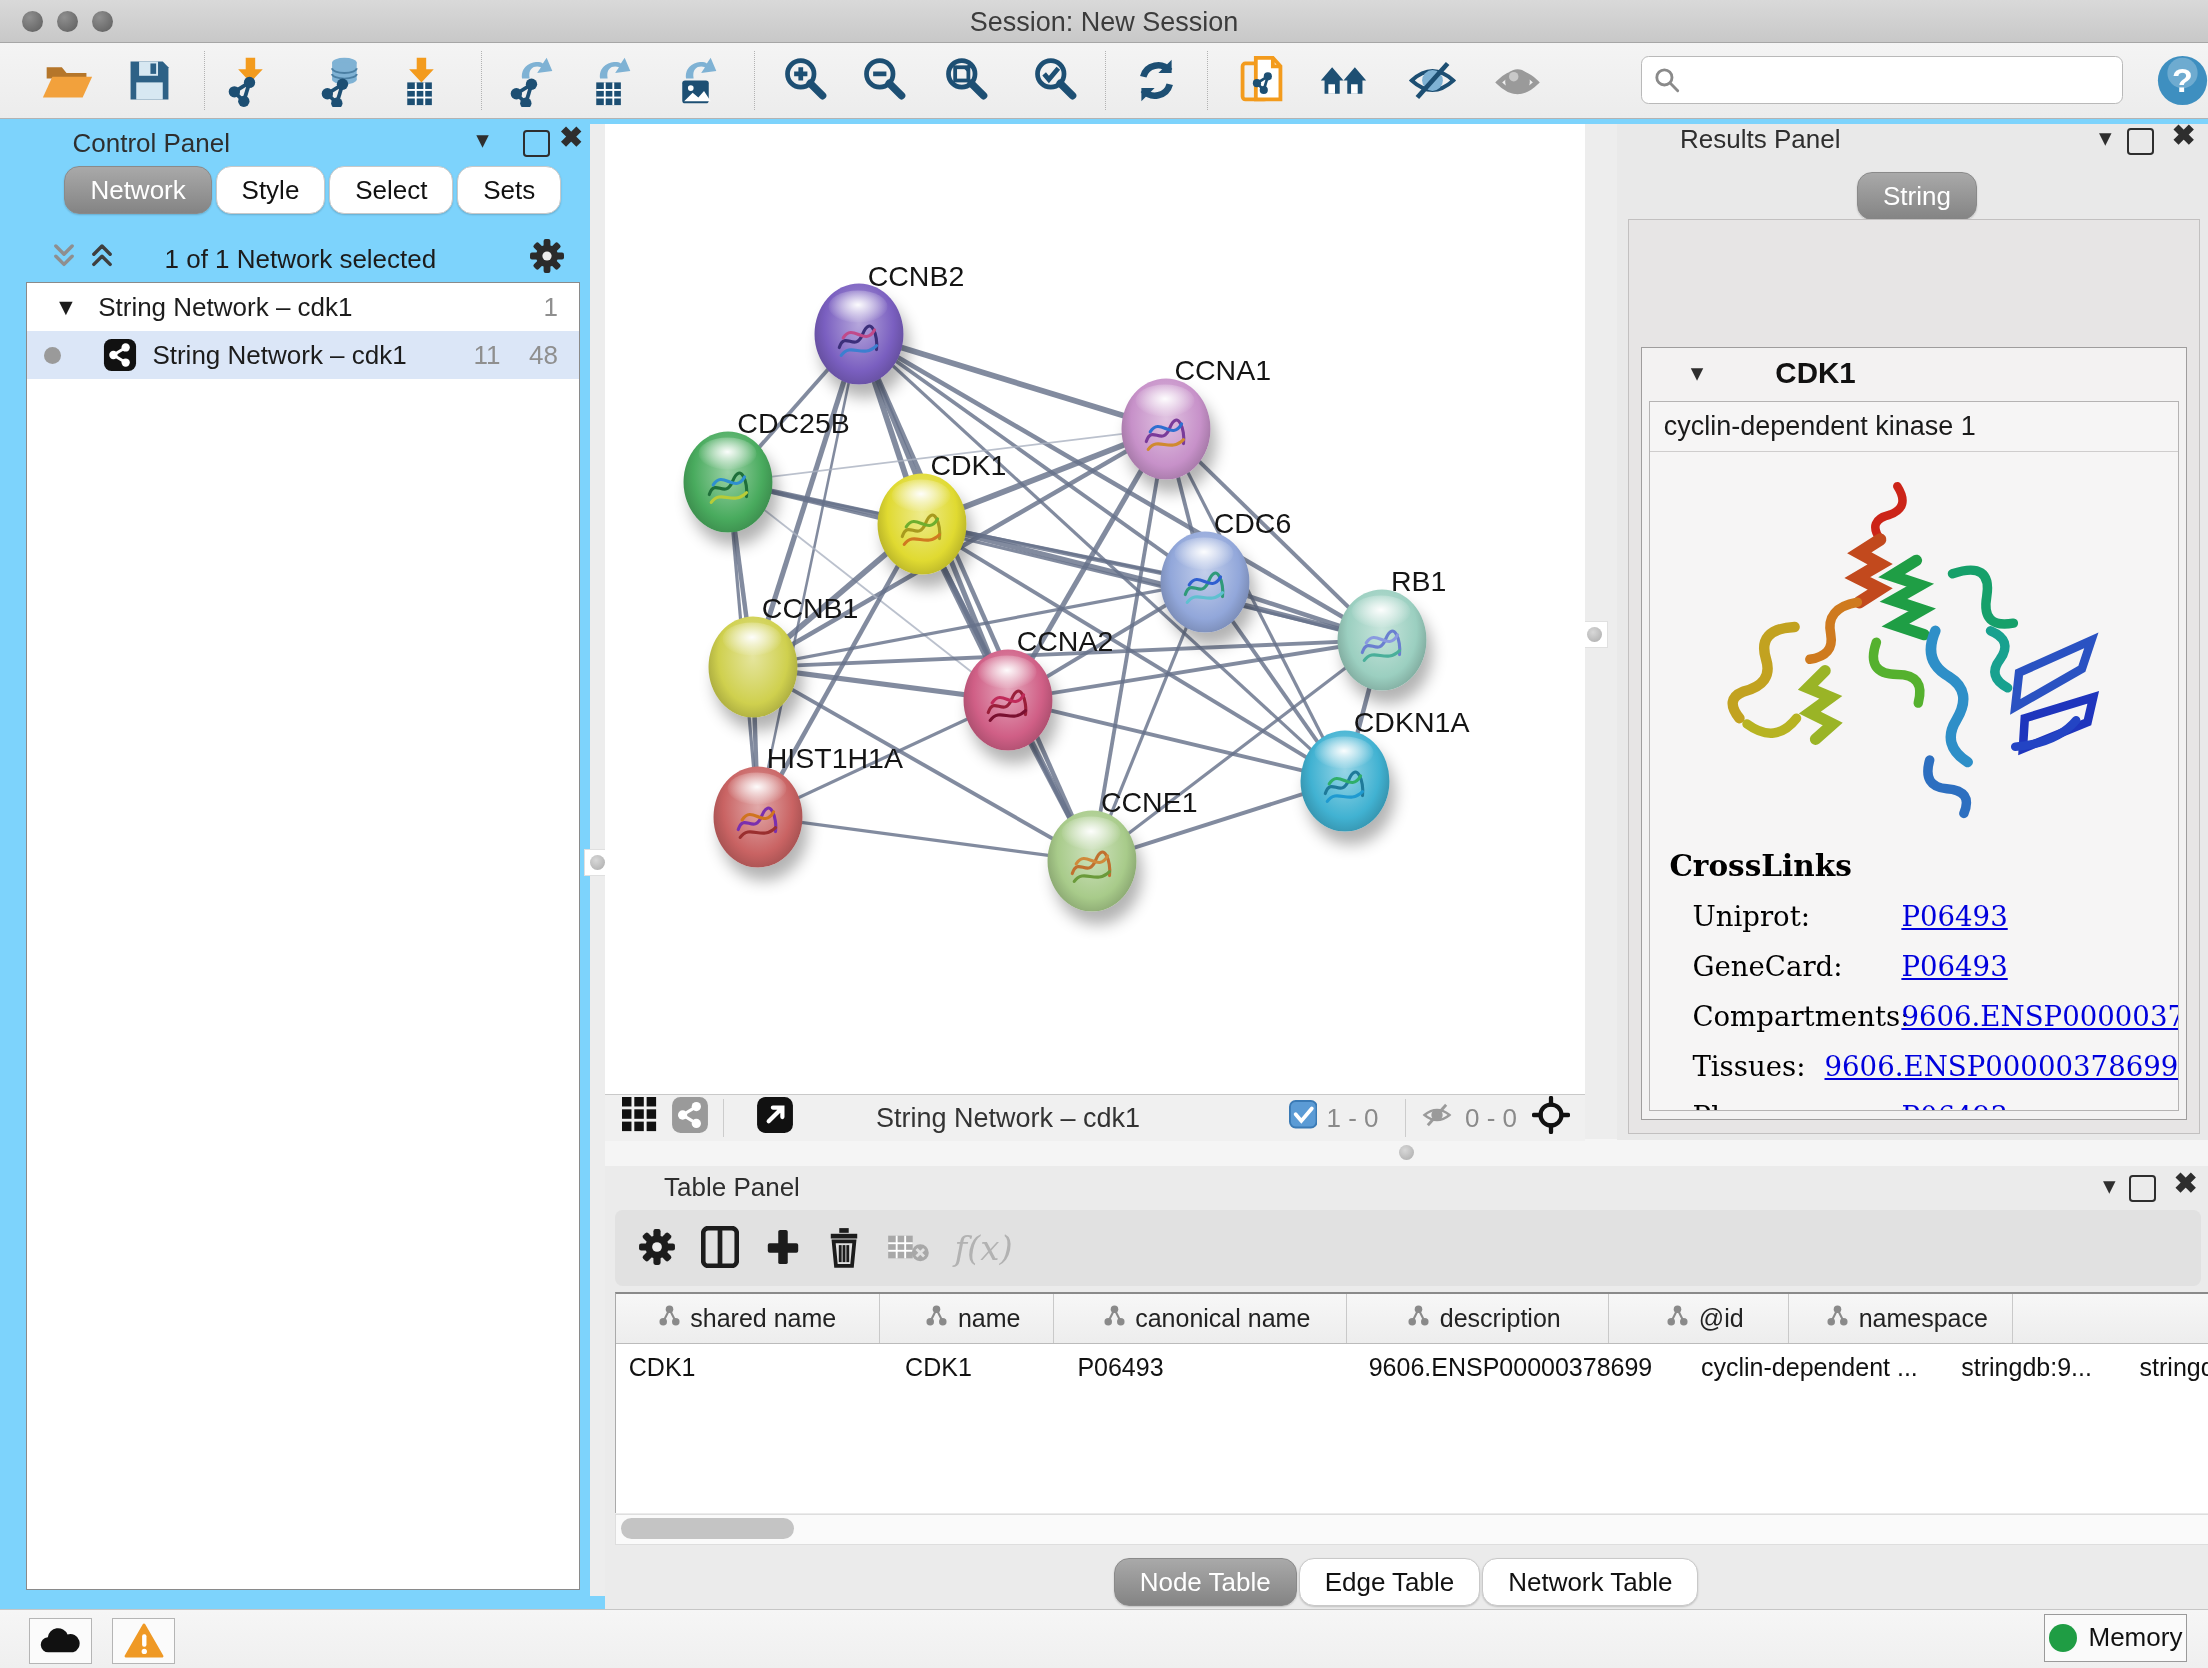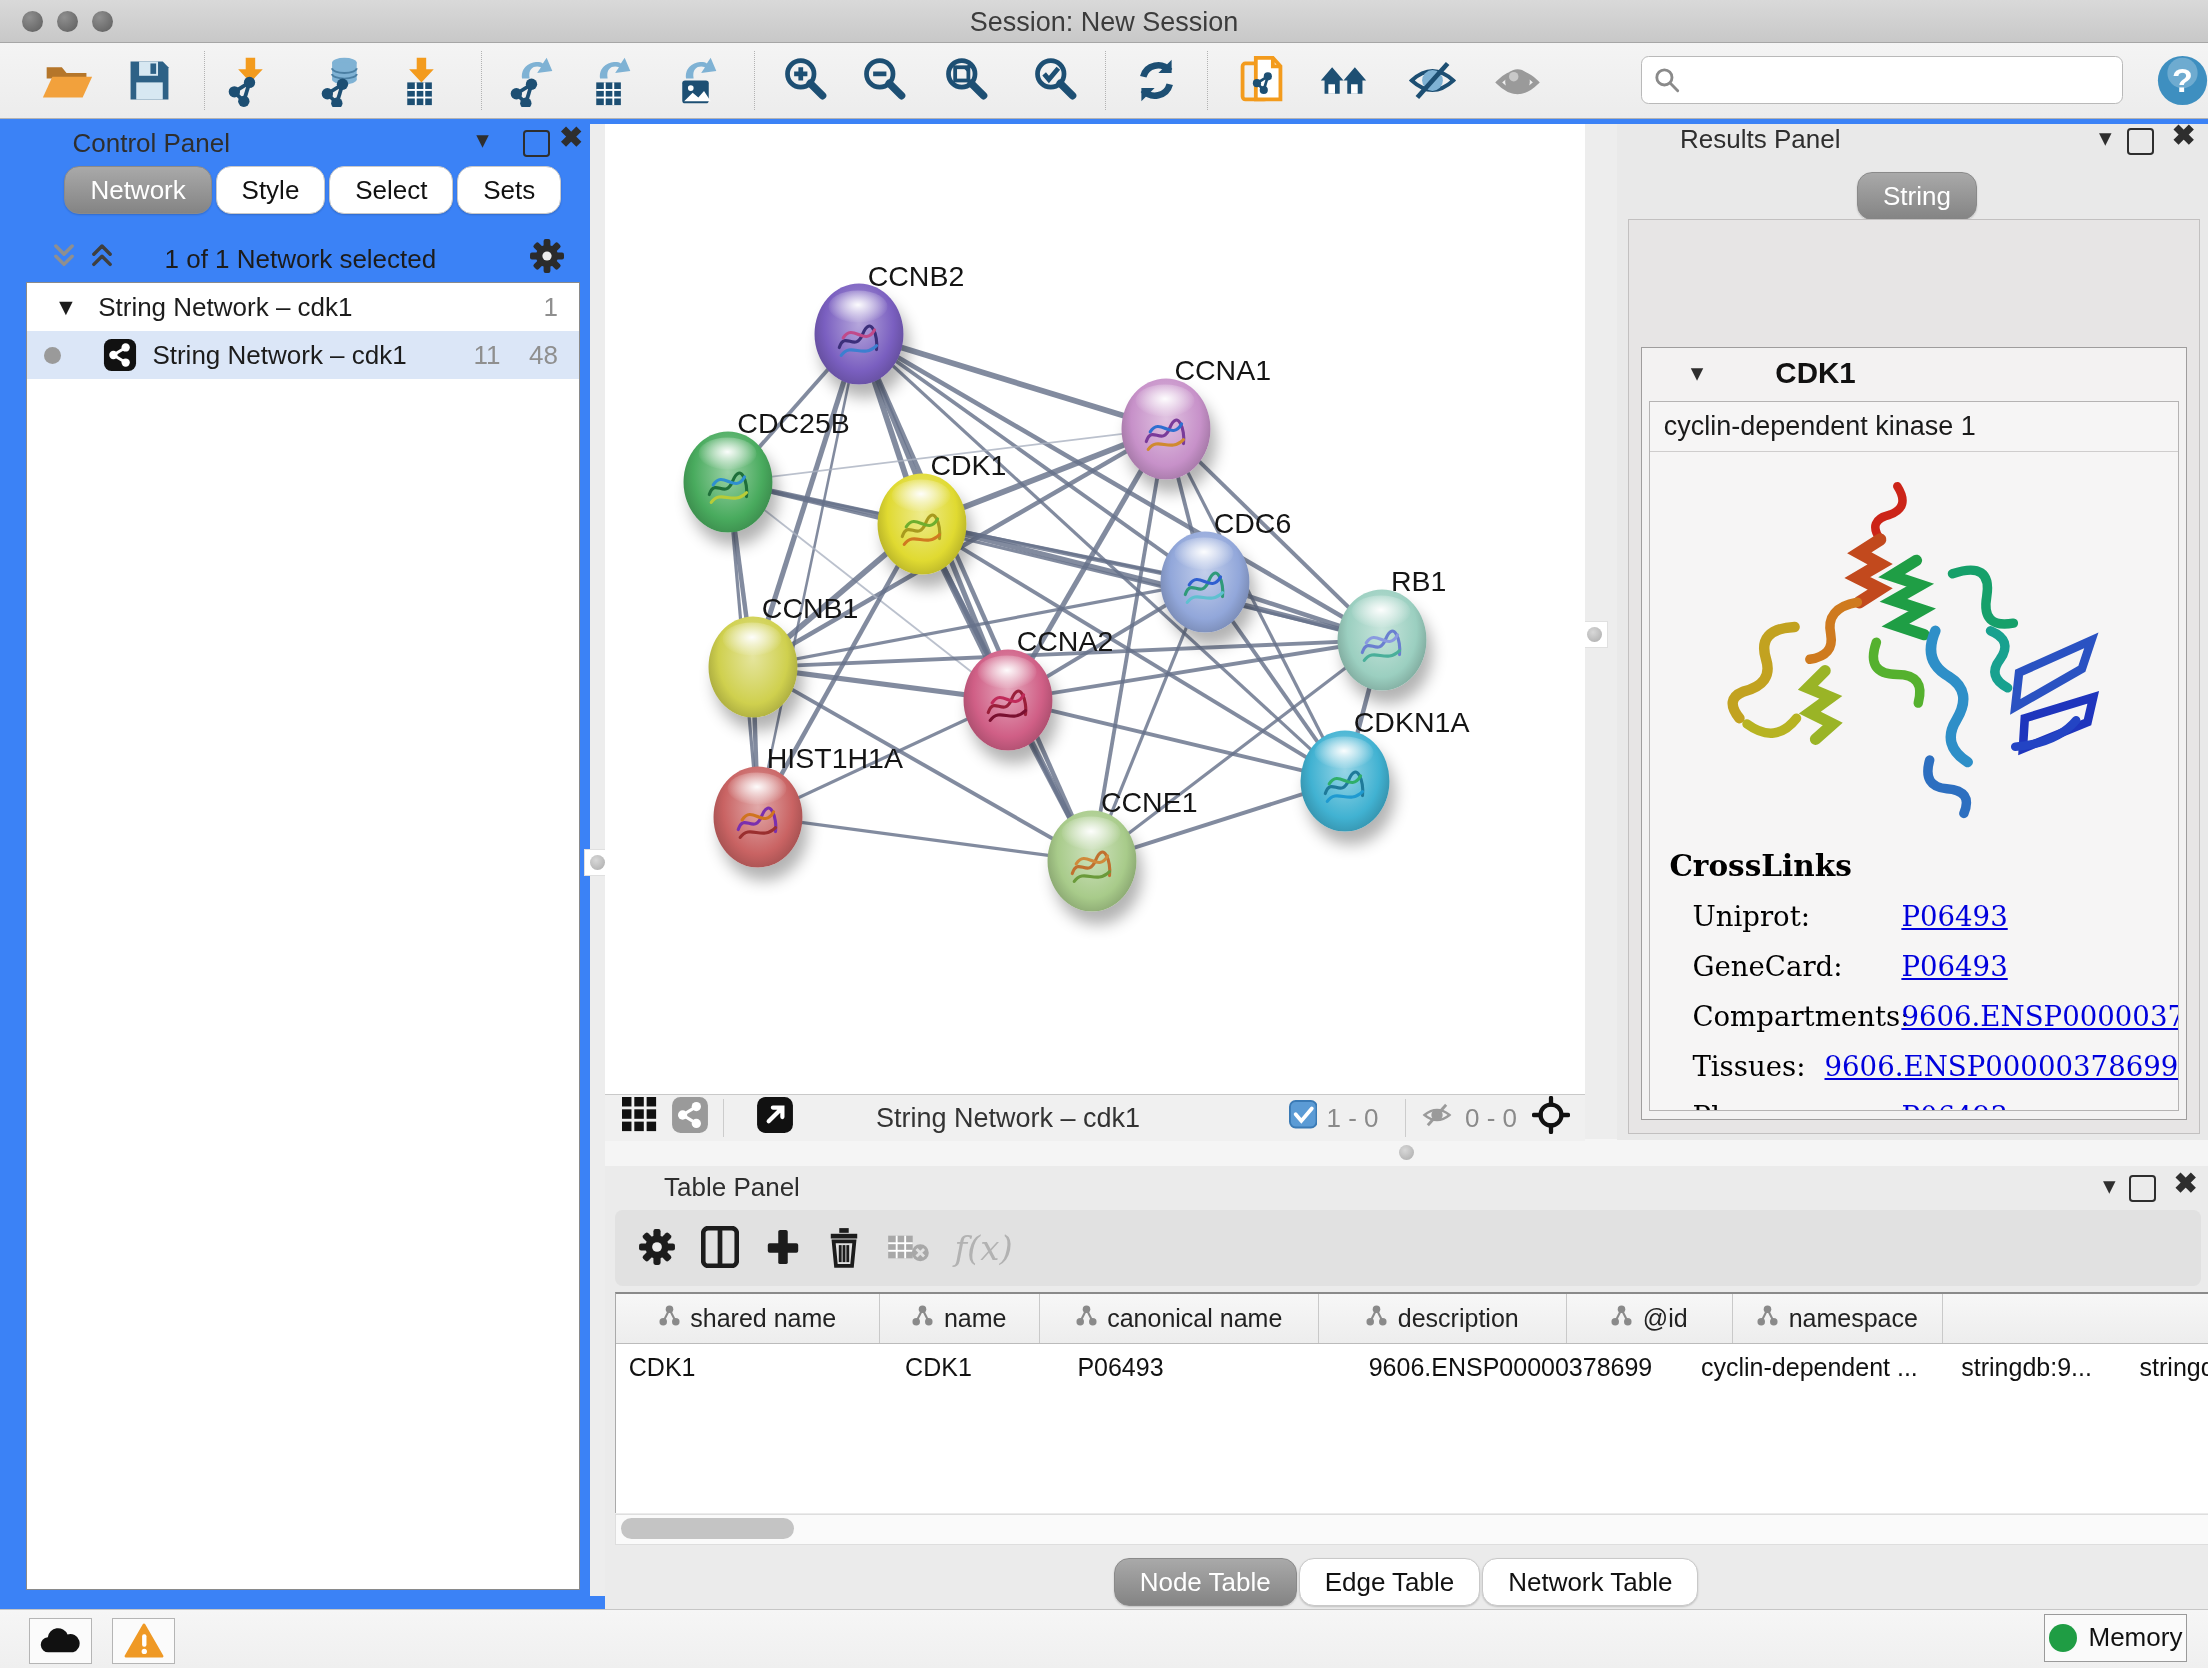--- a/index.html
+++ b/index.html
@@ -1,16 +1,16 @@
 <!DOCTYPE html>
 <html style="font-size:15px"><head>
 <meta charset="utf-8">
 <style>
   html,body{margin:0;padding:0;background:#bfbfbf;}
-  #app{position:relative;width:2208px;height:1668px;background:#3b82f6;
+  #app{position:relative;width:2208px;height:1668px;background:#7dd3fc;
        font-family:"Liberation Sans",sans-serif;overflow:hidden;
        -webkit-font-smoothing:antialiased;}
   
   .titlebar{position:absolute;left:0;top:0;width:2208px;height:42px;
     background:linear-gradient(#d9d9d9,#c8c8c8);border-bottom:1px solid #a6a6a6;}
   .tl{position:absolute;top:10.5px;width:21px;height:21px;border-radius:50%;
     background:radial-gradient(circle at 35% 30%,#8f8f8f,#5c5c5c);}
   .win-title{position:absolute;left:0;right:0;top:6.7px;text-align:center;
     font-size:27px;color:#3c3c3c;}
   
@@ -90,21 +90,21 @@
   .xl-link{color:#0000dd;text-decoration:underline;margin-left:19px;}
   
   .tpanel{position:absolute;left:605px;top:1166px;width:1604px;height:443px;background:#ebebeb;}
   .tp-head{position:absolute;left:15px;right:9.5px;top:5.7px;height:34px;}
   .tp-toolbar{position:absolute;left:9.5px;right:7.6px;top:44px;height:76px;background:#e1e1e1;
     border-radius:7.6px;display:flex;align-items:center;gap:25px;padding-left:23px;}
   .fx{font-family:"DejaVu Serif",serif;font-style:italic;font-size:34px;color:#b2b2b2;}
   .tbl{position:absolute;left:9.5px;right:0;top:126px;height:219px;background:#fff;
     border-top:2.9px solid #8a8a8a;border-left:1px solid #aaa;overflow:hidden;}
   .tbl-header{display:flex;height:49px;background:linear-gradient(#f7f7f7,#ededed);
-    border-bottom:1px solid #bbb;}
+    border-bottom:1px solid #bbb;gap:14px;}
   .th{display:flex;align-items:center;justify-content:center;gap:9.5px;font-size:25px;color:#222;
     border-right:1px solid #c9c9c9;overflow:hidden;white-space:nowrap;flex:none;}
   .tbl-row{display:flex;height:46px;}
   .td{font-size:25px;color:#111;padding-left:13.3px;display:flex;align-items:center;
     overflow:hidden;white-space:nowrap;flex:none;}
   .hscroll{position:absolute;left:9.5px;right:0;top:348px;height:28.5px;background:#fafafa;
     border:1px solid #dedede;}
   .hthumb{position:absolute;left:5.7px;top:2.9px;width:173px;height:21px;border-radius:10.5px;background:#c4c4c4;}
   .tp-tabs{position:absolute;left:0;right:0;top:392px;height:51px;text-align:center;}
   

